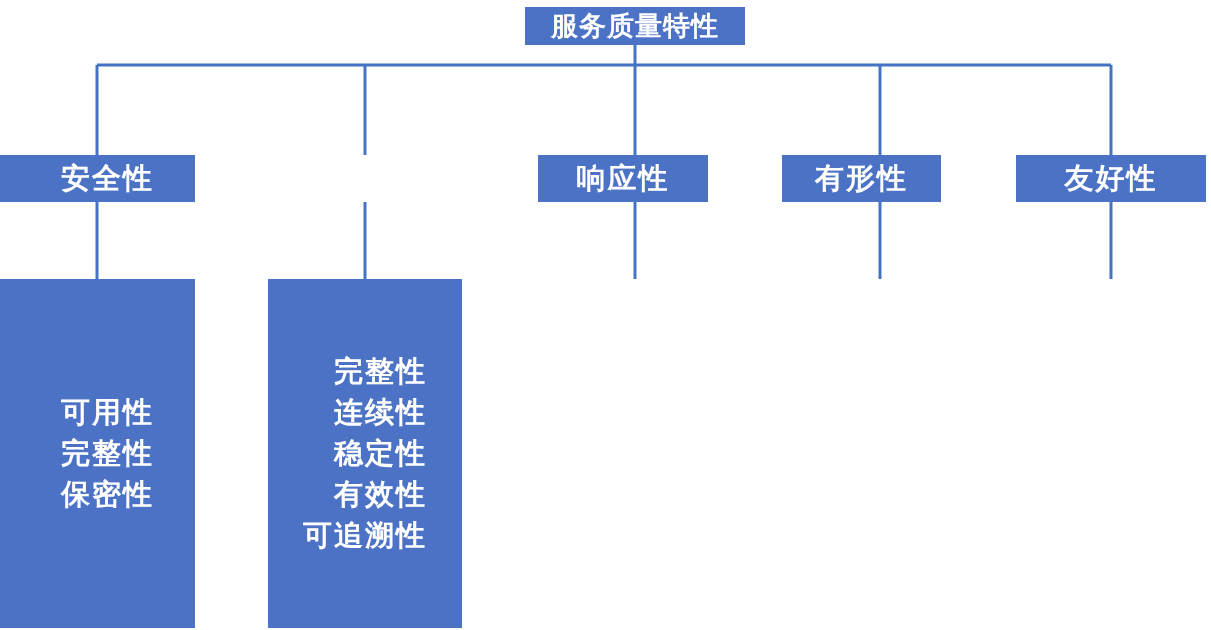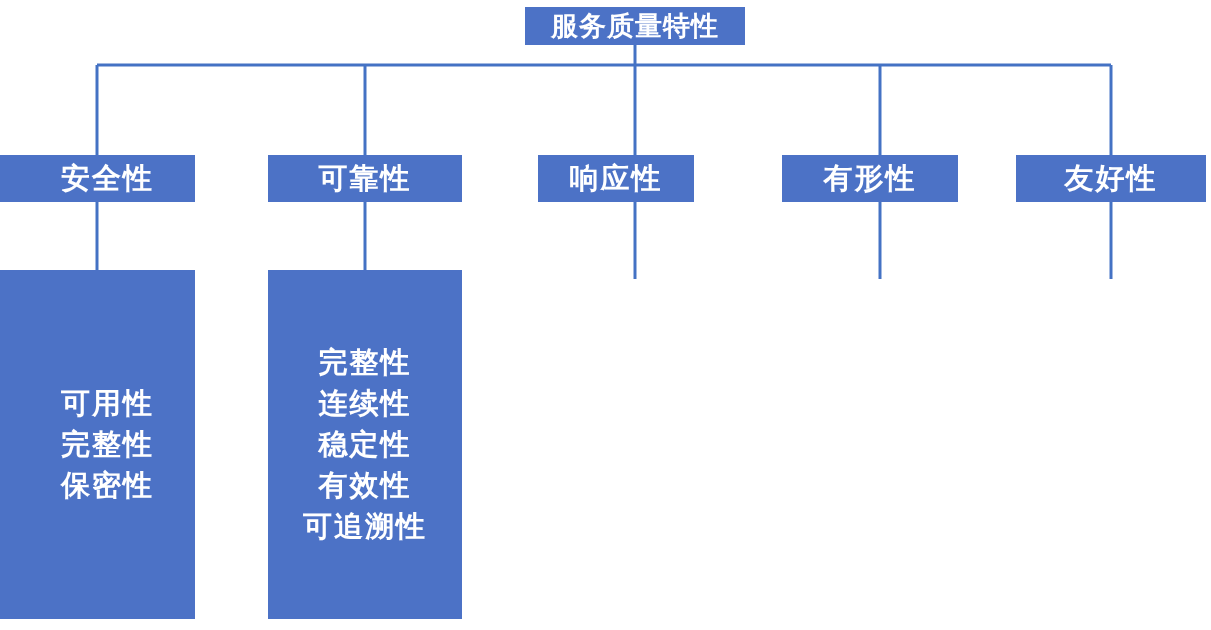--- a/index.html
+++ b/index.html
@@ -13,44 +13,44 @@
     font-family: "Liberation Sans", sans-serif;
   }
   .node {
     position: absolute;
     background: #4C72C6;
     color: #ffffff;
     font-weight: bold;
     display: flex;
     align-items: center;
     justify-content: center;
-    text-align: center;
+    text-align: right;
   }
   #root-node {
     left: 525px; top: 7px;
     width: 220px; height: 38px;
     font-size: 27px;
     letter-spacing: 1px;
   }
   .branch-header {
     top: 155px; height: 47px;
     font-size: 29px;
     letter-spacing: 2px;
   }
   .leaf-box {
-    top: 270px; height: 349px;
+    top: 279px; height: 349px;
     font-size: 29px;
     line-height: 41px;
     letter-spacing: 2px;
     white-space: pre-line;
   }
   .c1 { left: 0px;    width: 195px; padding-left: 20px; }
   .c2 { left: 268px;  width: 194px; }
-  .c3 { left: 538px;  width: 156px; }
-  .c4 { left: 782px;  width: 176px; }
+  .c3 { left: 538px;  width: 170px; }
+  .c4 { left: 782px;  width: 159px; }
   .c5 { left: 1016px; width: 190px; }
   #connectors {
     position: absolute;
     left: 0; top: 0;
     width: 1211px; height: 630px;
   }
 </style>
 </head>
 <body>
 
@@ -77,21 +77,20 @@
     </g>
   </svg>
 
   <div class="node" id="root-node">服务质量特性</div>
 
   <div class="node branch-header c1">安全性</div>
   <div class="node leaf-box c1">可用性
 完整性
 保密性</div>
 
-  <div class="node branch-header c2">可靠性</div>
   <div class="node leaf-box c2">完整性
 连续性
 稳定性
 有效性
 可追溯性</div>
 
   <div class="node branch-header c3">响应性</div>
 
   <div class="node branch-header c4">有形性</div>
 

